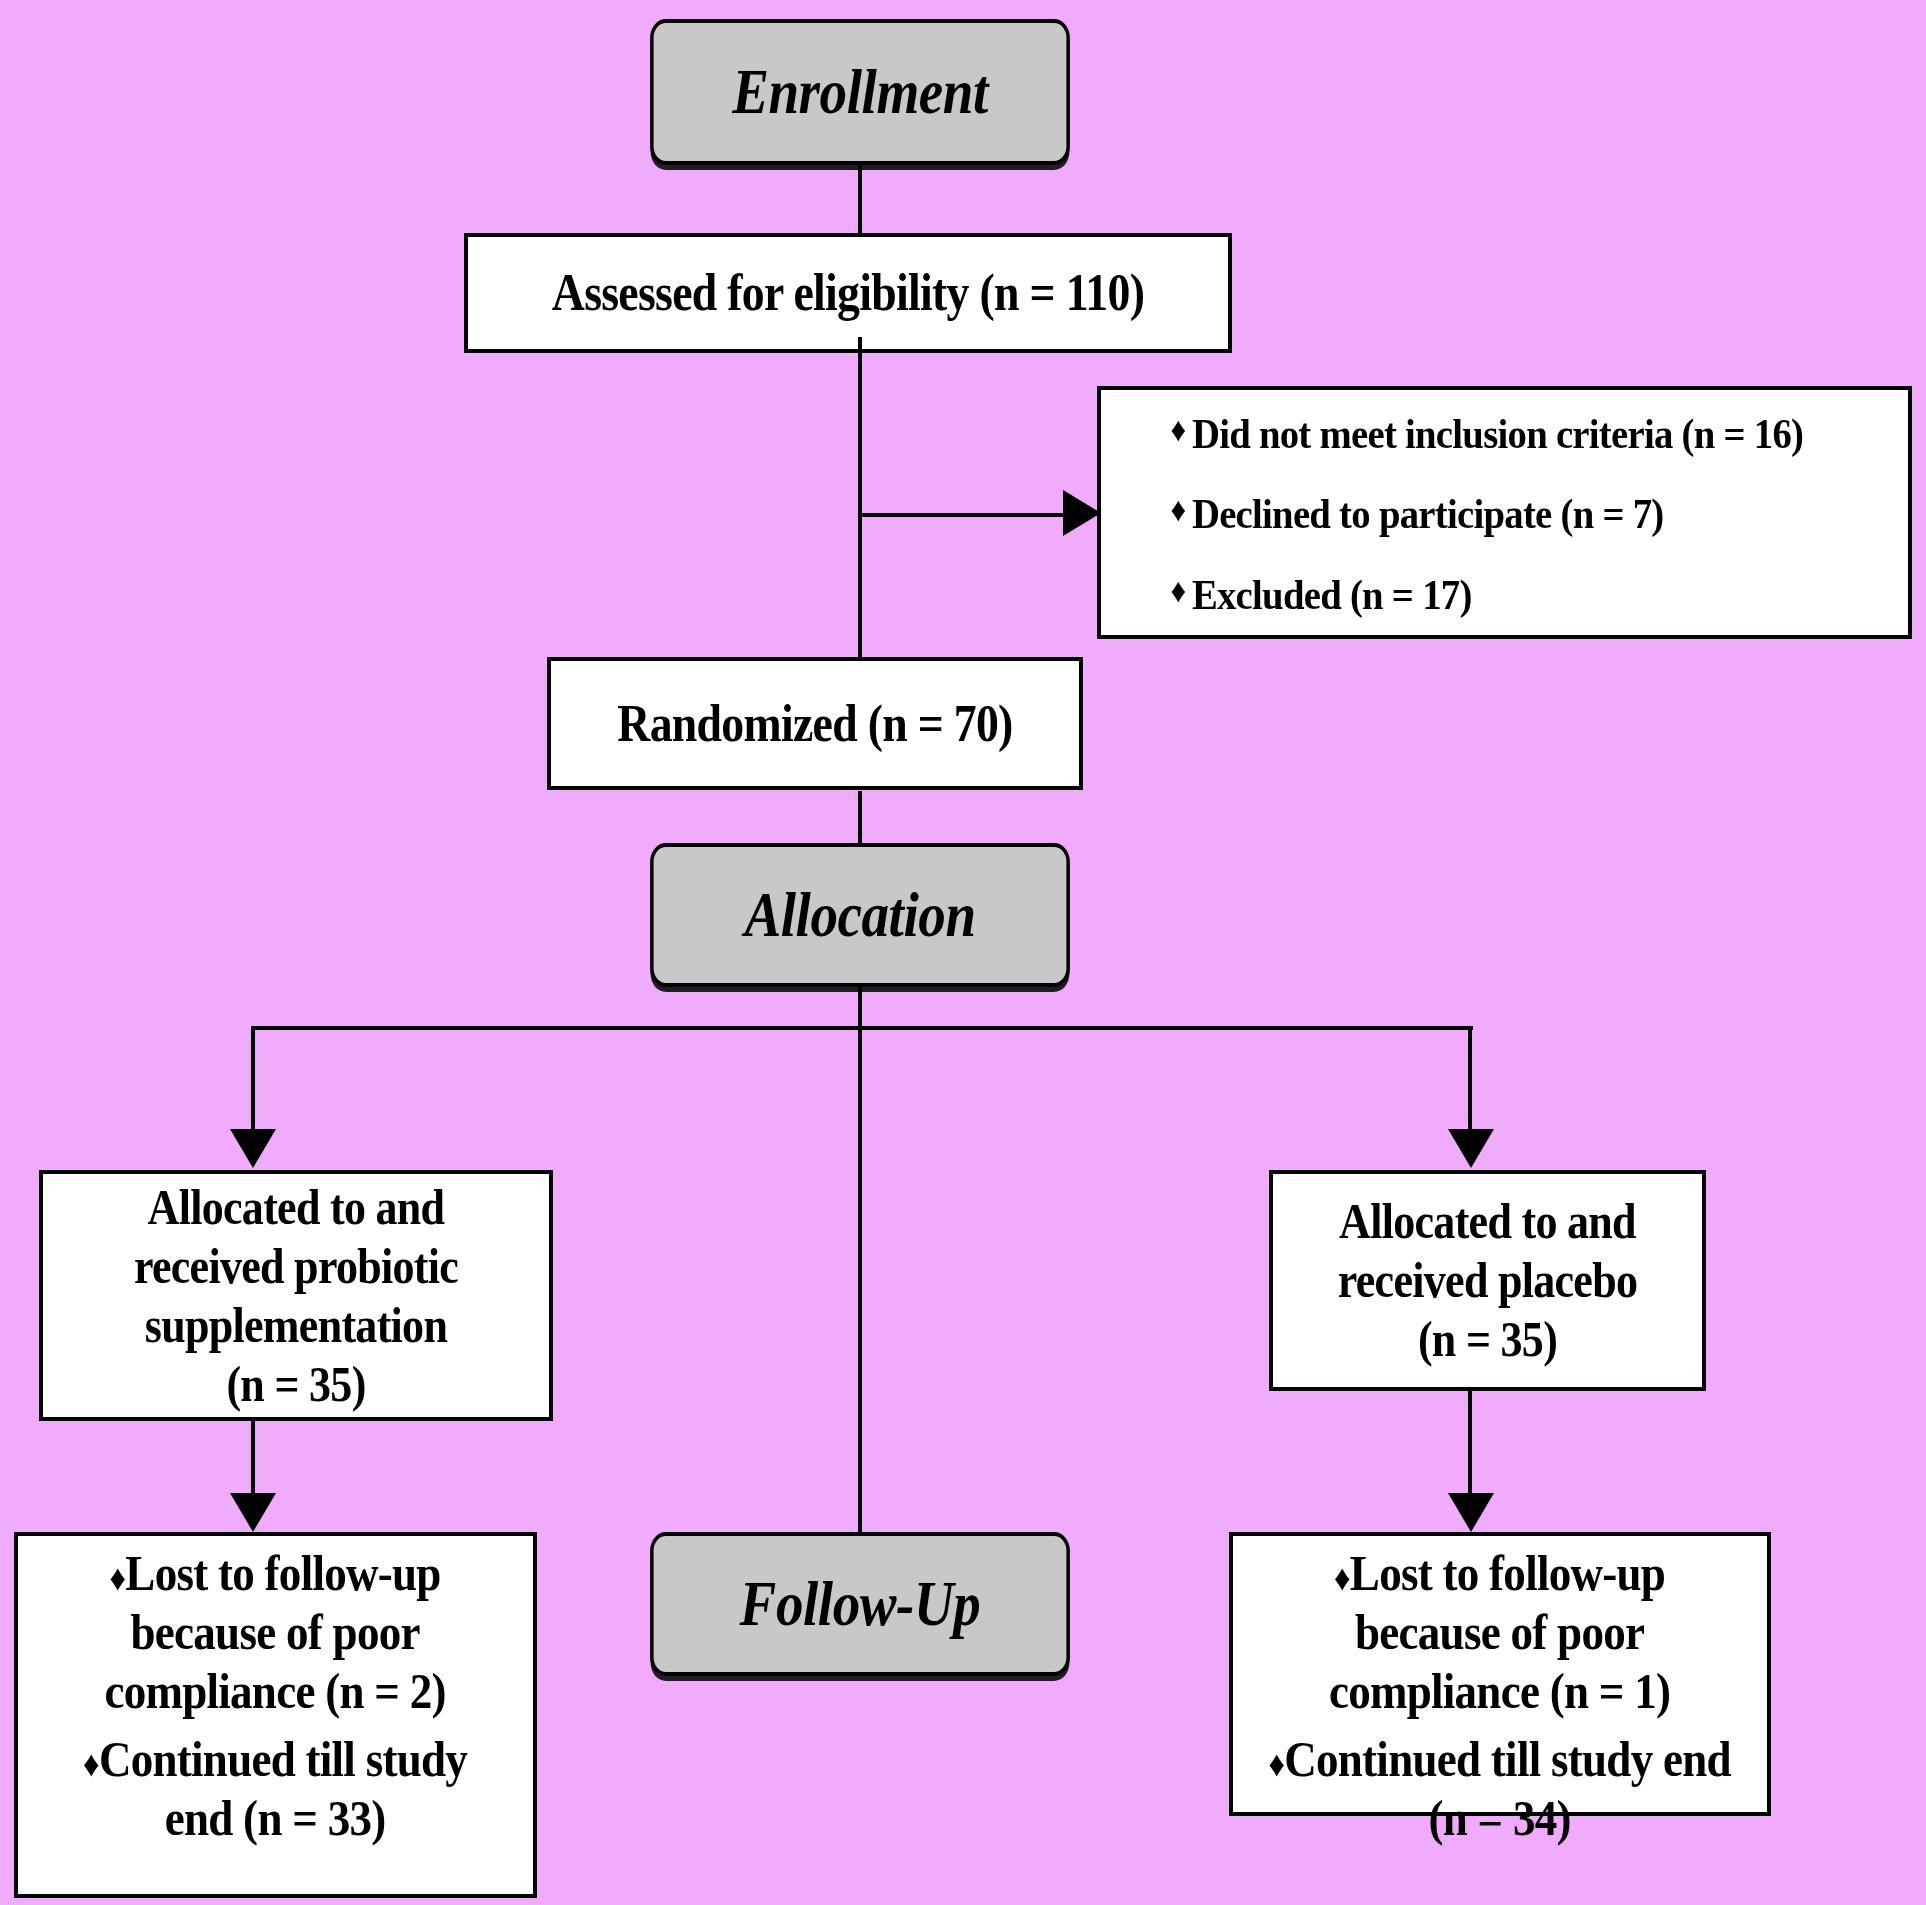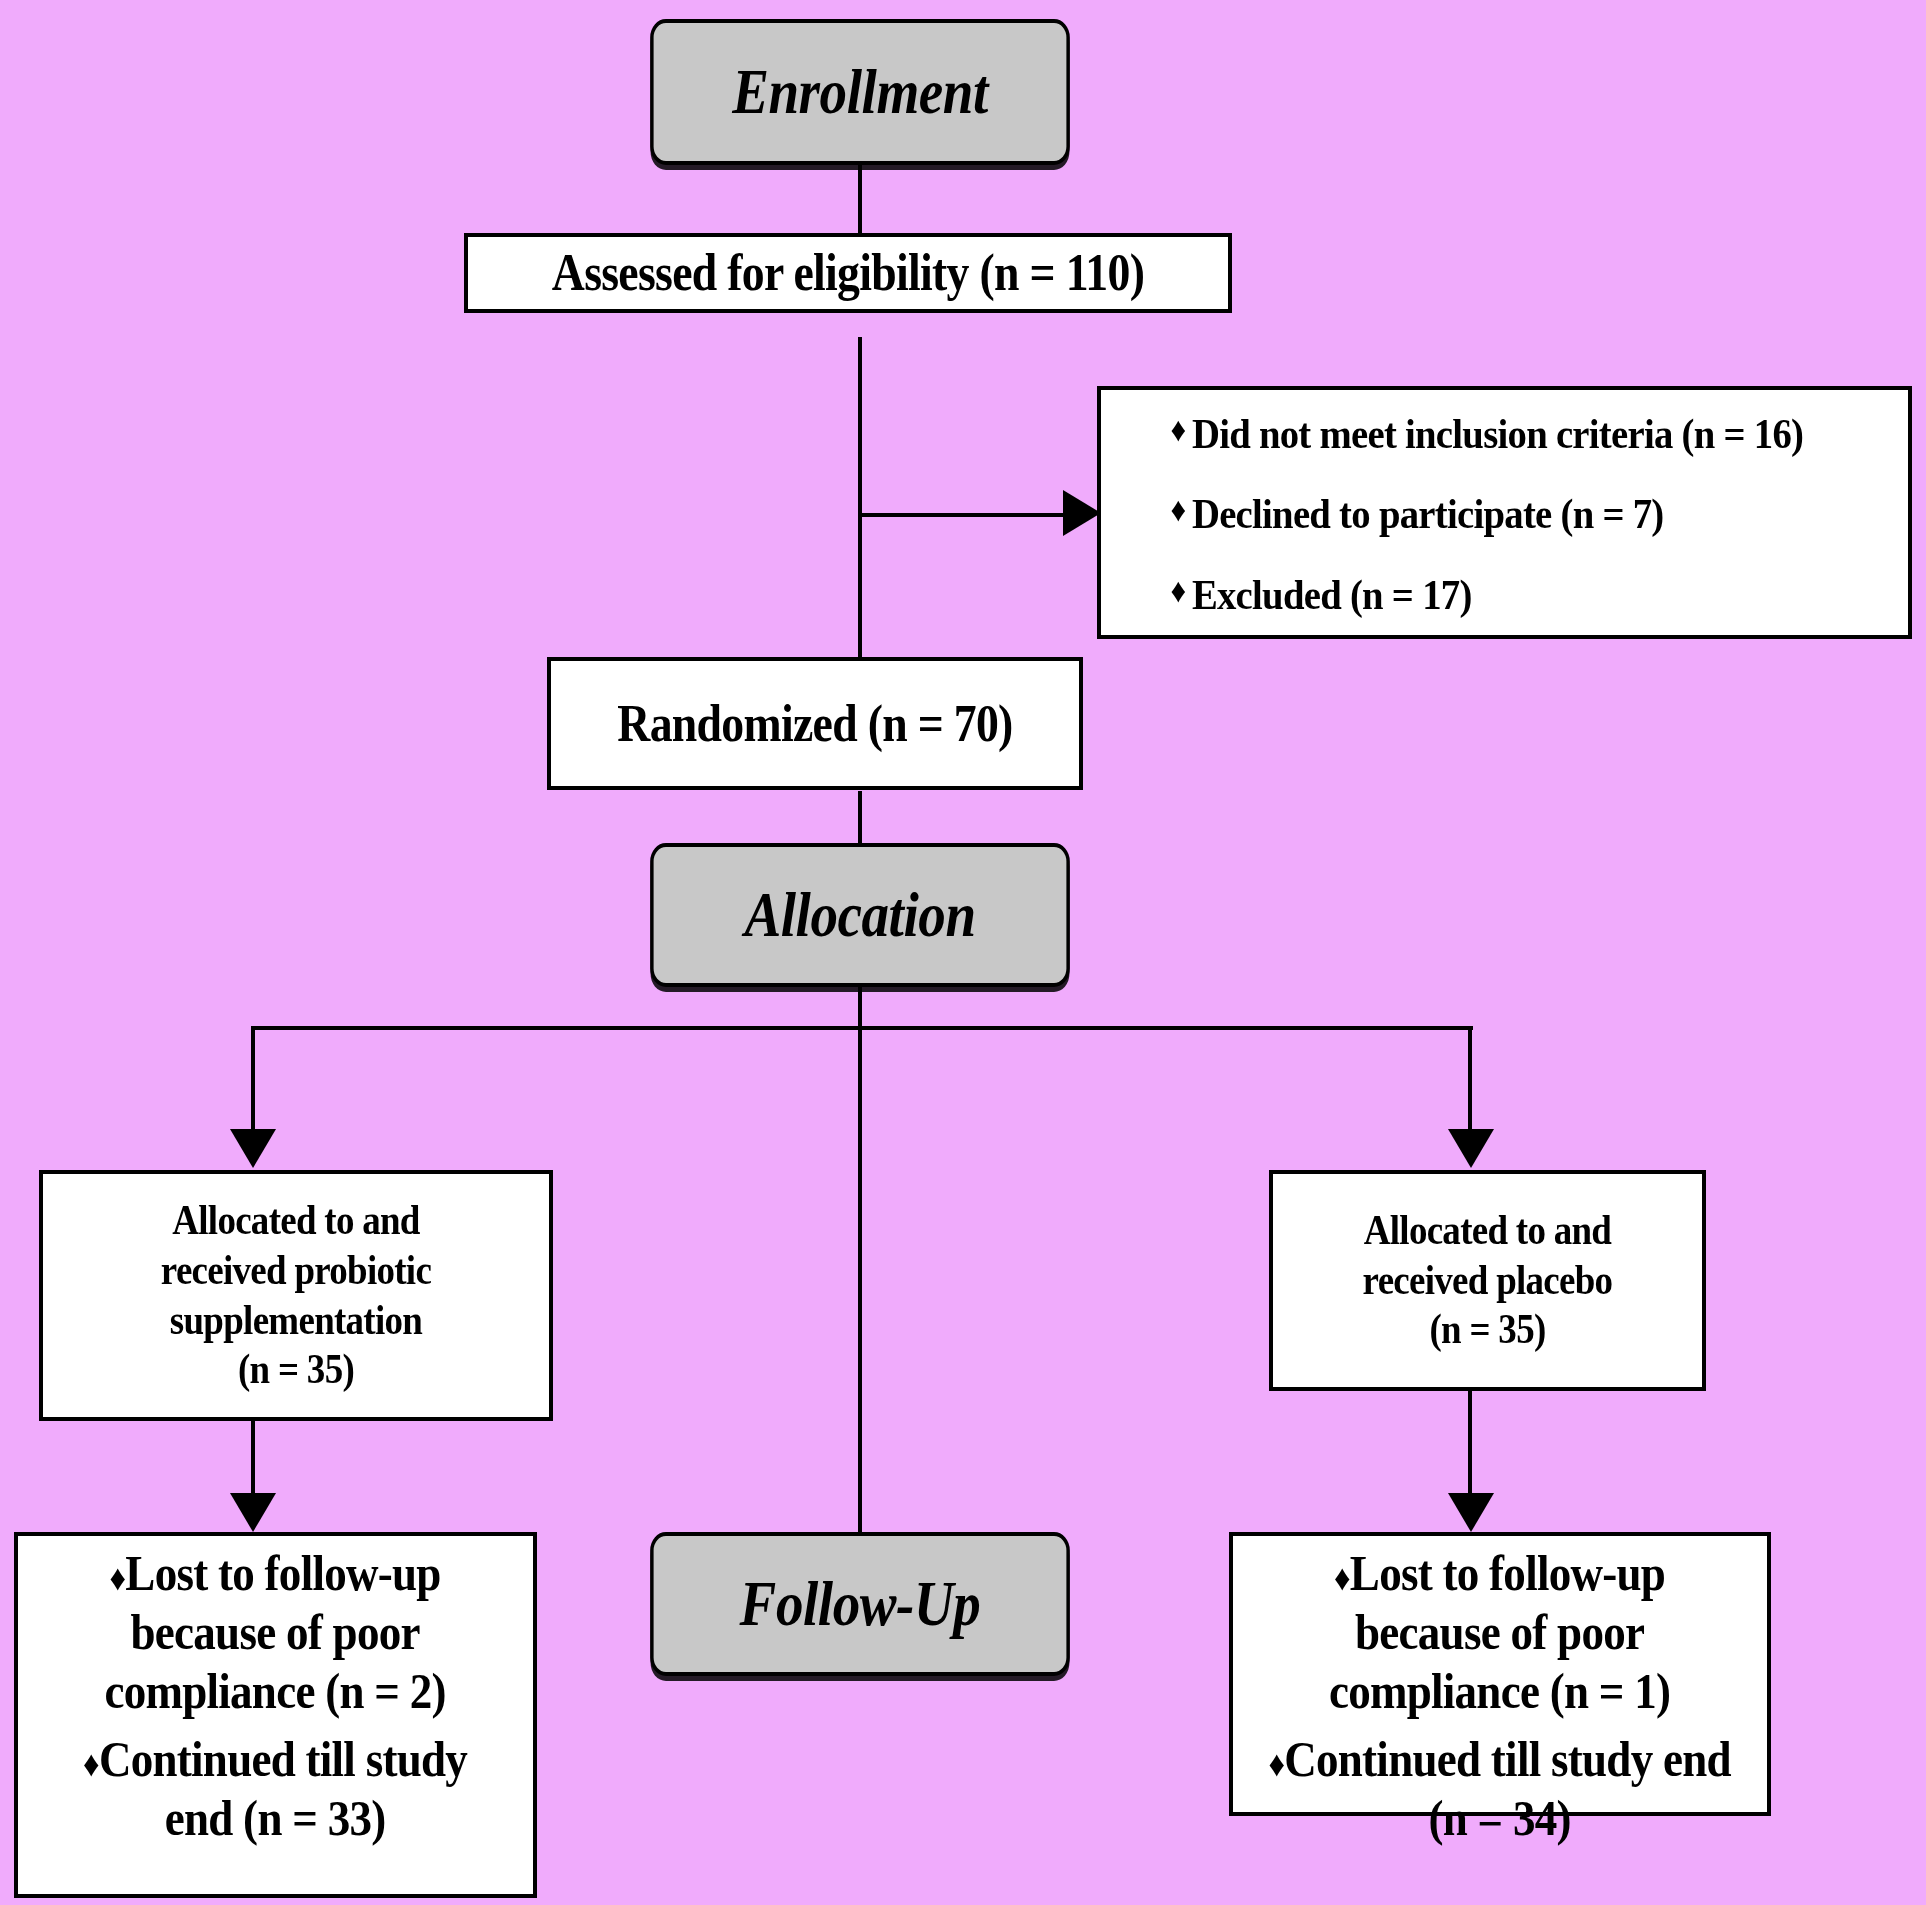--- a/index.html
+++ b/index.html
@@ -44,21 +44,21 @@
     font-size:52px;
     letter-spacing:-0.8px;
   }
   .box .txt{
     display:block;
     width:100%;
     transform:scaleX(.88);
     transform-origin:center center;
     white-space:pre-line;
   }
-  .box.tight{font-size:42px;}
+  .box.tight{font-size:50px;}
 
   
   .bullets{
     display:block;
     padding:0 0 0 30px;
     box-sizing:border-box;
     font-size:43px;
     letter-spacing:-0.8px;
   }
   .bullets .li{
@@ -107,21 +107,21 @@
 <body>
 
 <div id="root">
 
   <div class="node stage" style="left:616px;top:19px;width:488px;height:146px;">
     <span>Enrollment</span>
   </div>
 
   <div class="vline" style="left:858px;top:165px;height:69px;"></div>
 
-  <div class="node box" style="left:464px;top:233px;width:768px;height:80px;">
+  <div class="node box" style="left:464px;top:233px;width:768px;height:120px;">
     <span class="txt">Assessed for eligibility (n = 110)</span>
   </div>
 
   <div class="vline" style="left:858px;top:337px;height:321px;"></div>
 
   <div class="hline" style="left:858px;top:513px;width:214px;"></div>
   <div class="arrow-right" style="left:1063px;top:490px;"></div>
 
   <div class="node box" style="left:1097px;top:386px;width:815px;height:253px;">
     <div class="bullets">

